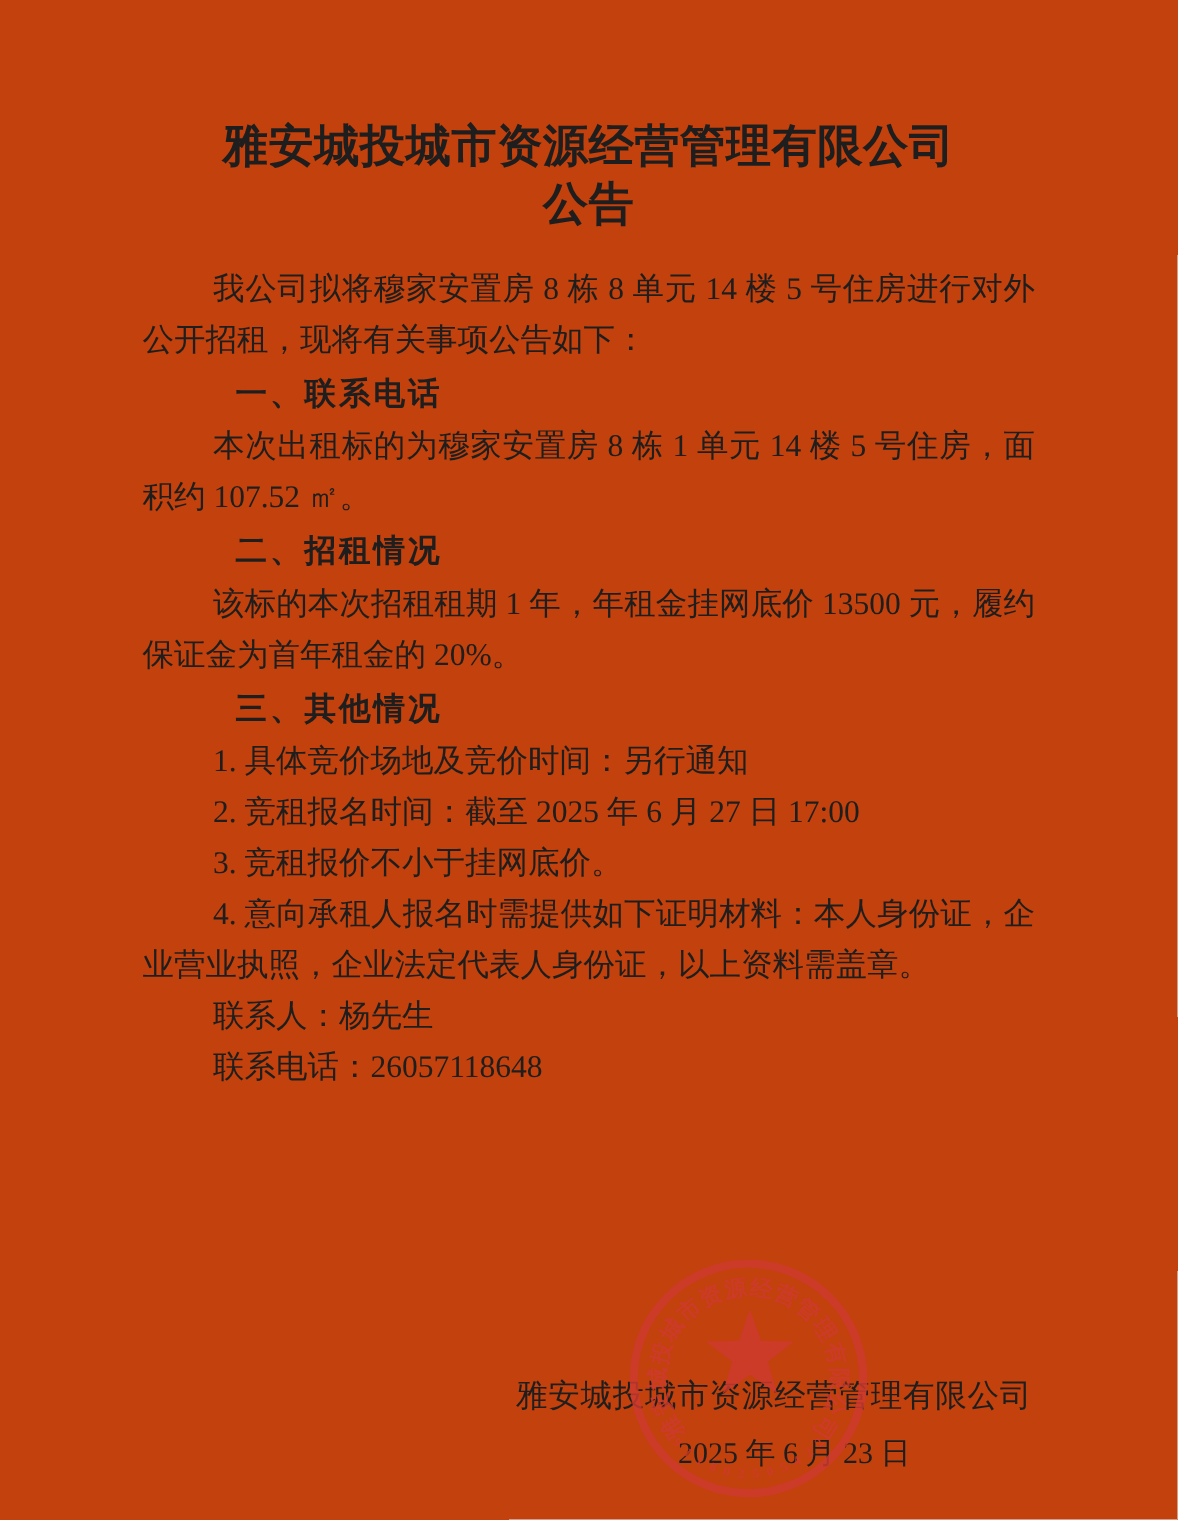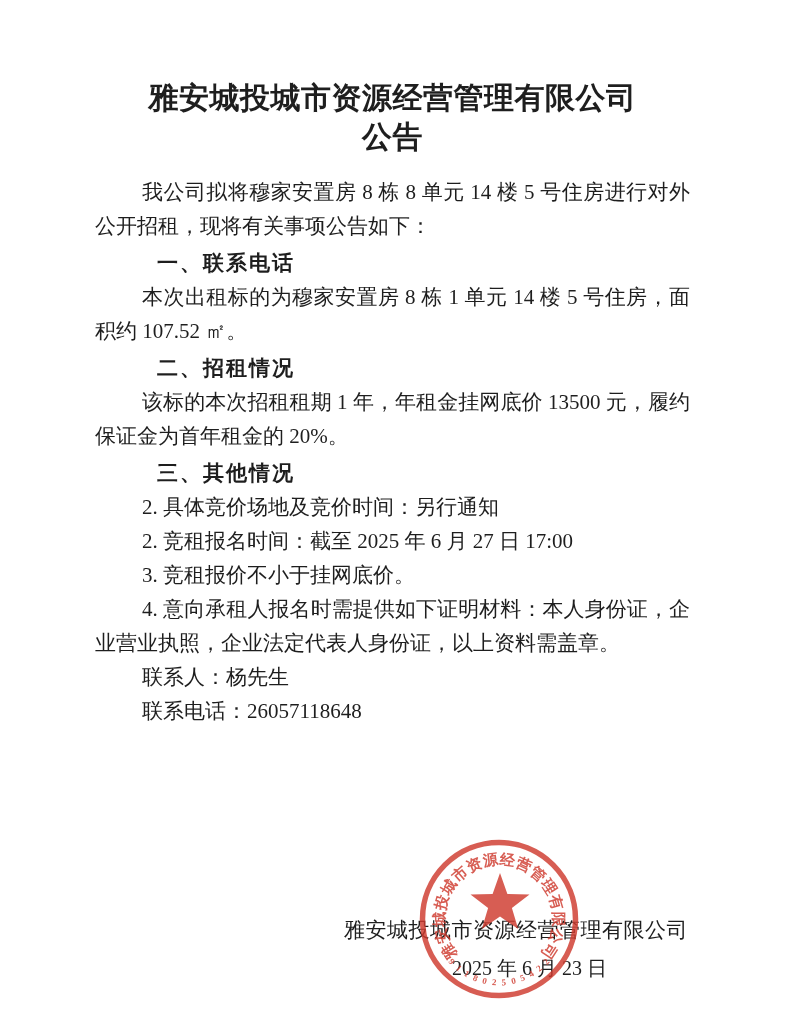--- a/index.html
+++ b/index.html
@@ -1,20 +1,20 @@
 <!DOCTYPE html>
 <html><head>
 <meta charset="utf-8">
 <style>
   html,body { margin:0; padding:0; background:#e8e8e8; }
   .page {
     position:relative;
     width:785px; height:1013px;
     margin:0 auto;
-    background:#ffffff;
+    background:#c2410c;
     font-family:"Liberation Serif","DejaVu Serif",serif;
     color:#1e1e1e;
     overflow:hidden;
   }
   .content {
     position:absolute;
     left:95px; top:78px;
     width:595px;
   }
   .doc-title {
@@ -80,21 +80,21 @@
       <span class="tline">雅安城投城市资源经营管理有限公司</span>
       <span class="tline">公告</span>
     </h1>
     <div>
         <p class="body">我公司拟将穆家安置房 8 栋 8 单元 14 楼 5 号住房进行对外公开招租，现将有关事项公告如下：</p>
         <p class="heading">一、联系电话</p>
         <p class="body">本次出租标的为穆家安置房 8 栋 1 单元 14 楼 5 号住房，面积约 107.52 ㎡。</p>
         <p class="heading">二、招租情况</p>
         <p class="body">该标的本次招租租期 1 年，年租金挂网底价 13500 元，履约保证金为首年租金的 20%。</p>
         <p class="heading">三、其他情况</p>
-        <p class="body">2. 具体竞价场地及竞价时间：另行通知</p>
+        <p class="body">1. 具体竞价场地及竞价时间：另行通知</p>
         <p class="body">2. 竞租报名时间：截至 2025 年 6 月 27 日 17:00</p>
         <p class="body">3. 竞租报价不小于挂网底价。</p>
         <p class="body">4. 意向承租人报名时需提供如下证明材料：本人身份证，企业营业执照，企业法定代表人身份证，以上资料需盖章。</p>
         <p class="body">联系人：杨先生</p>
         <p class="body">联系电话：26057118648</p>
       </div>
   </div>
 
   <div class="sig-company">雅安城投城市资源经营管理有限公司</div>
   <div class="sig-date">2025 年 6 月 23 日</div>

